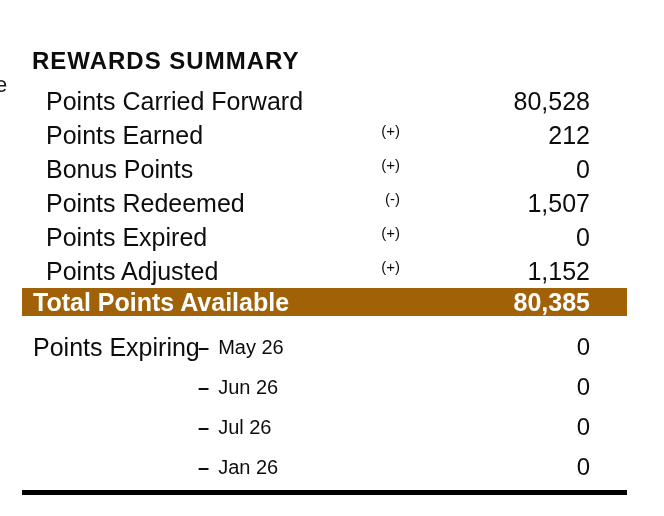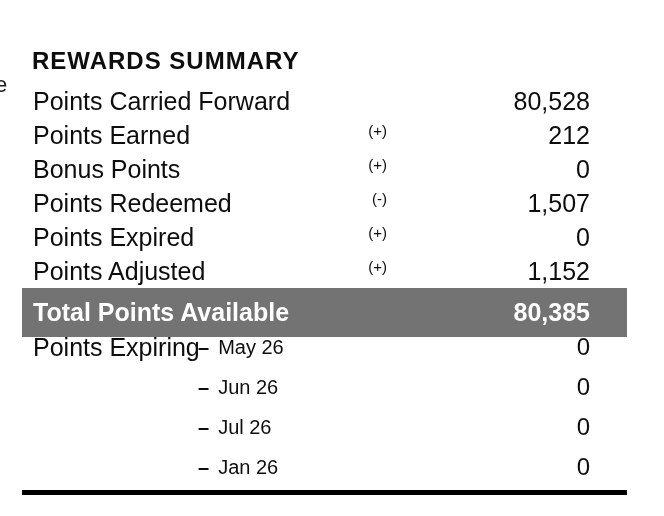--- a/index.html
+++ b/index.html
@@ -18,31 +18,31 @@
   .title{
     position:absolute;left:32px;top:47px;margin:0;
     font-size:24px;line-height:28px;font-weight:bold;
     letter-spacing:1px;white-space:nowrap;
   }
   .rows{
     position:absolute;left:33px;top:84px;width:557px; 
   }
   .row{
     position:relative;height:34px;line-height:34px;
-    display:flex;font-size:25px;white-space:nowrap;
+    display:flex;font-size:25px;white-space:nowrap;margin-left:13px;
   }
   .row .lbl{flex:0 0 auto;}
   .row .sign{
     position:absolute;left:300px;width:54px;top:-4px;
     text-align:right;font-size:15px;line-height:34px;
   }
   .row .val{margin-left:auto;}
   .total-bar{
-    position:absolute;left:22px;top:288px;width:605px;height:49px;
-    background:#737373;color:#ffffff;
+    position:absolute;left:22px;top:288px;width:605px;height:28px;
+    background:#a16207;color:#ffffff;
     display:flex;align-items:center;
     padding:0;box-sizing:border-box;
     font-size:25px;font-weight:bold;white-space:nowrap;
   }
   .total-bar .lbl{margin-left:11px;}
   .total-bar .val{margin-left:auto;margin-right:37px;font-weight:bold;}
   .exp-rows{
     position:absolute;left:33px;top:327px;width:557px; 
   }
   .exp-row{position:relative;height:40px;line-height:40px;font-size:25px;white-space:nowrap;}

